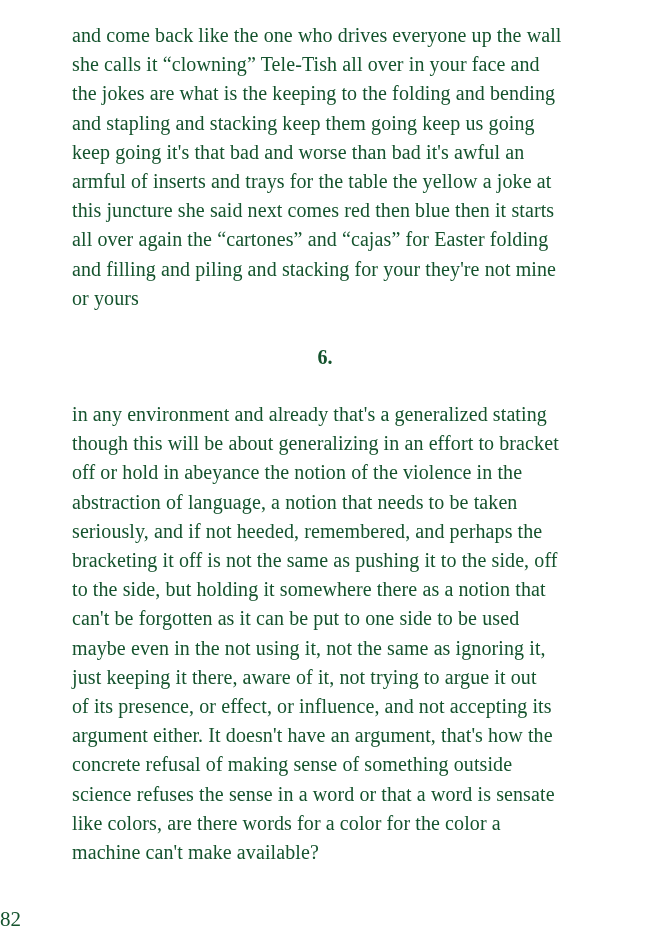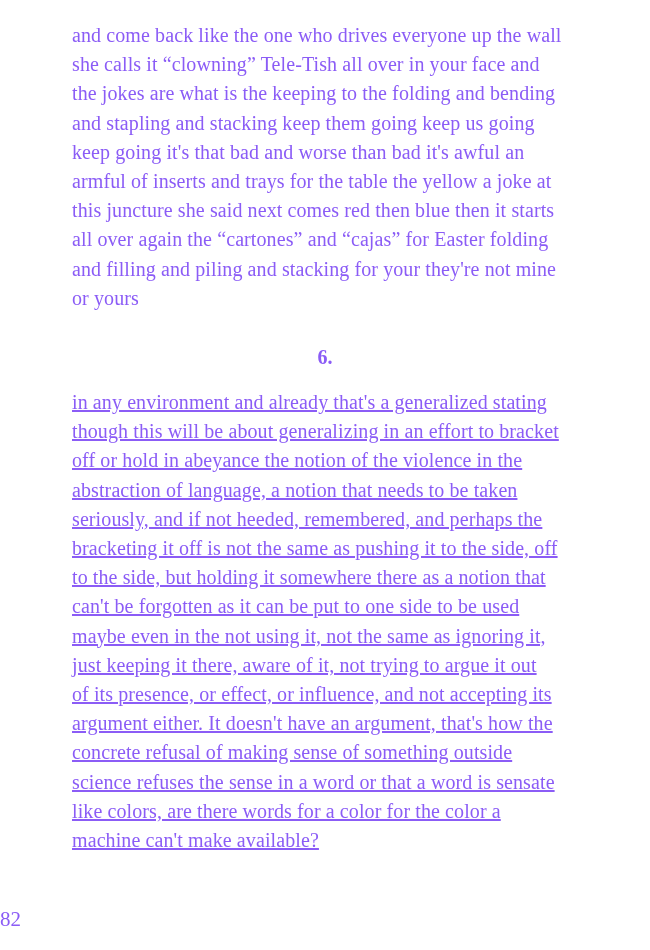--- a/index.html
+++ b/index.html
@@ -5,34 +5,34 @@
   html, body {
     margin: 0;
     padding: 0;
     background: #ffffff;
   }
   .book-page {
     position: relative;
     width: 650px;
     height: 950px;
     background: #ffffff;
-    color: #8b5cf6;
+    color: #14532d;
     font-family: "Liberation Serif", "DejaVu Serif", serif;
     overflow: hidden;
   }
   .body-text {
     position: absolute;
     left: 72px;
     font-size: 20px;
     line-height: 29.2px;
     white-space: pre;
     letter-spacing: 0.1px;
   }
   .paragraph-1 { top: 21px; }
-  .paragraph-2 { top: 388px; text-decoration: underline; }
+  .paragraph-2 { top: 400px; }
   .section-heading {
     position: absolute;
     top: 343px;
     left: 0;
     width: 650px;
     text-align: center;
     font-weight: bold;
     font-size: 20px;
     line-height: 29.2px;
   }

